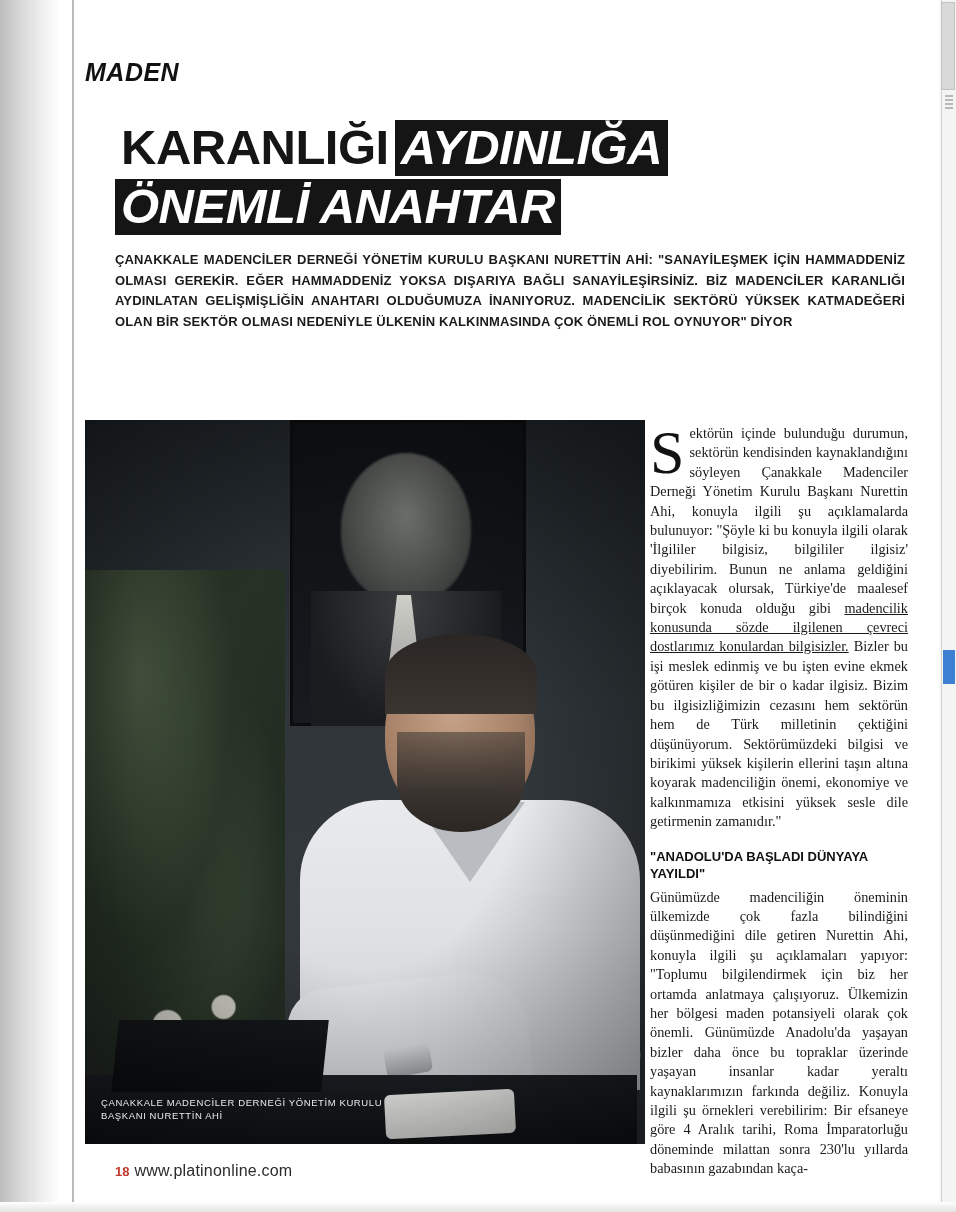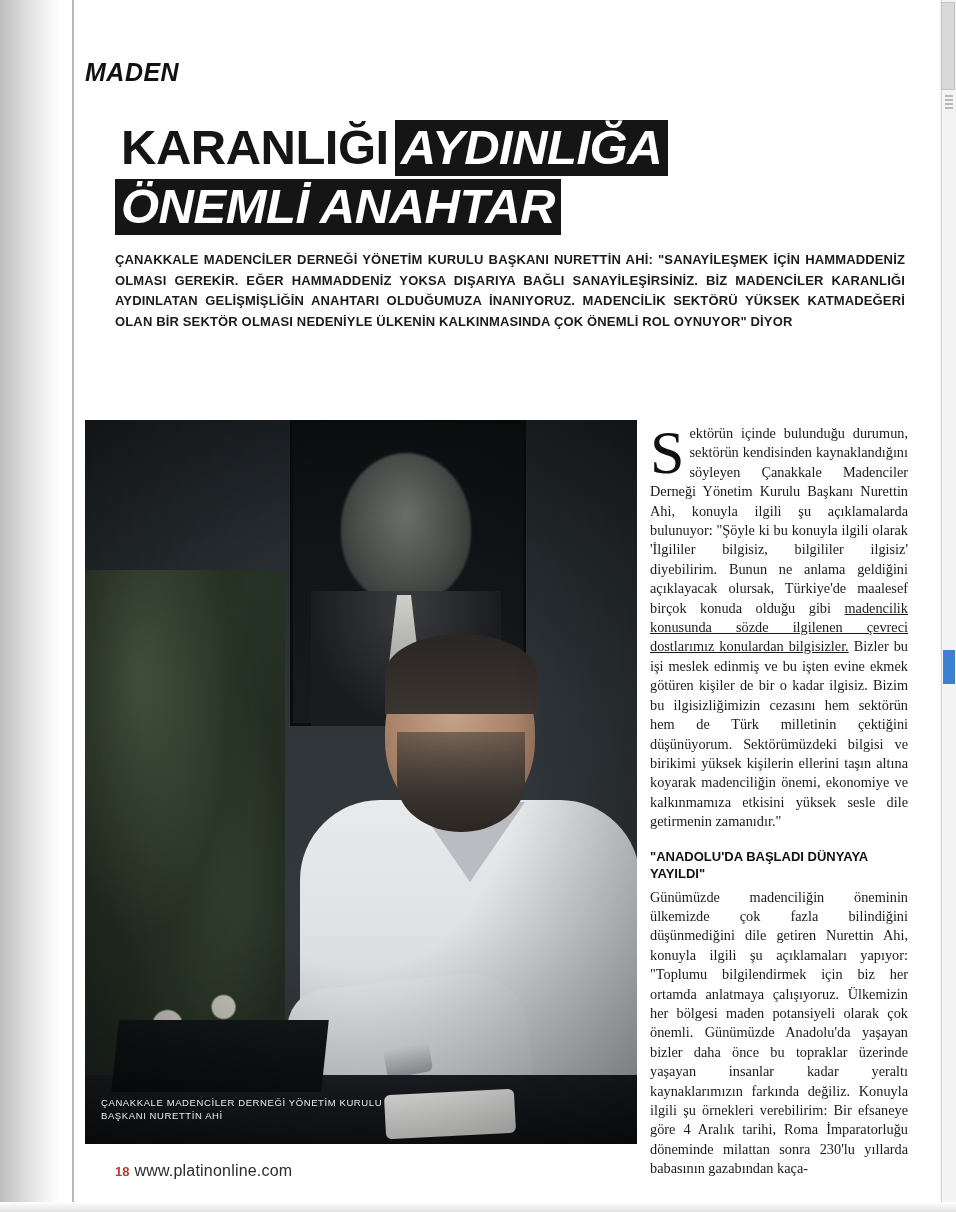--- a/index.html
+++ b/index.html
@@ -141,20 +141,21 @@
 
   
   .photo-wrap {
     position: absolute;
     left: 0px;
     top: 420px;
     width: 552px;
     height: 724px;
     background: #4c1d95;
     overflow: hidden;
+    padding-left: 8px;
   }
   .ph-bg {
     position: absolute;
     left: 0; top: 0; width: 100%; height: 100%;
     background:
       linear-gradient(to bottom, #1d2226 0%, #262c30 18%, #2f3539 40%, #33383c 70%, #2c3135 100%);
   }
   .ph-plant-l {
     position: absolute;
     left: -10px; top: 150px; width: 210px; height: 520px;

